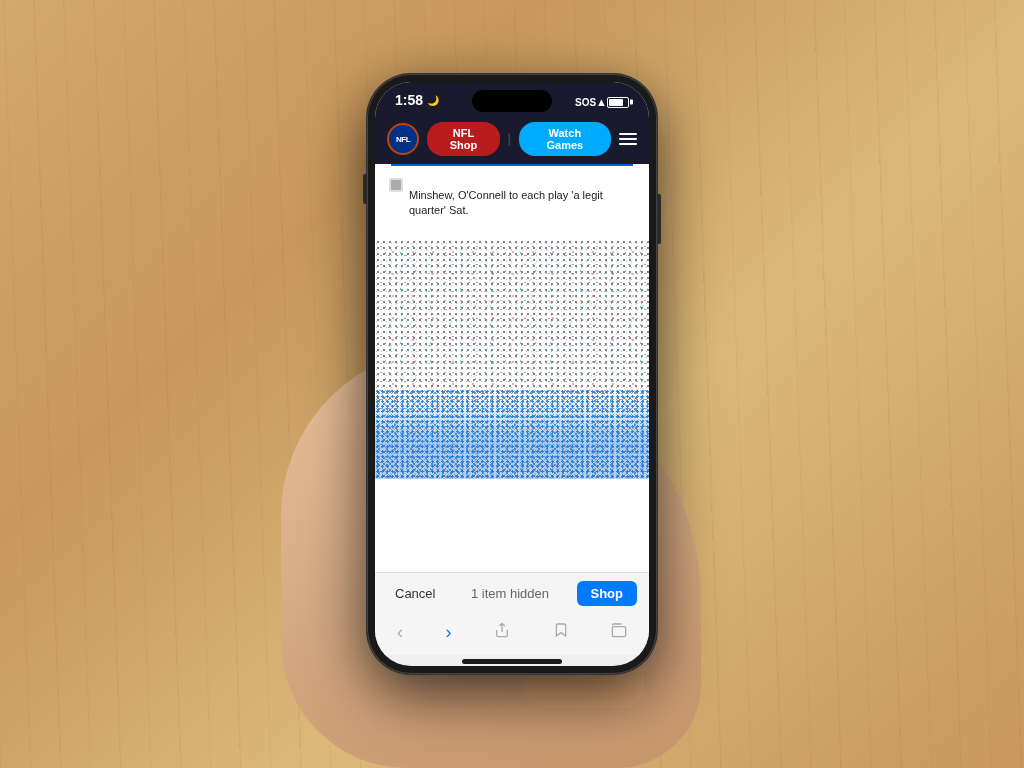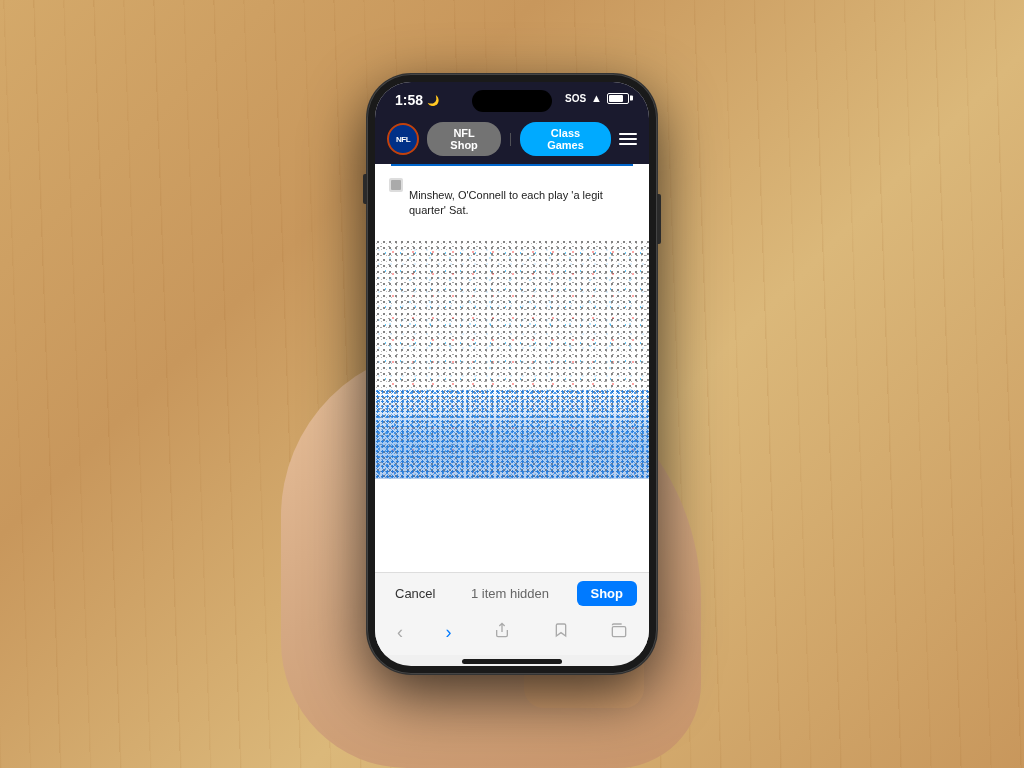--- a/index.html
+++ b/index.html
@@ -78,21 +78,21 @@
       position: relative;
       display: flex;
       flex-direction: column;
     }
 
     
     .status-bar {
       background: #1a1a2e;
       color: white;
       display: flex;
-      align-items: flex-start;
+      align-items: flex-end;
       justify-content: space-between;
       padding: 10px 20px 6px;
       font-size: 13px;
       font-weight: 600;
       font-family: -apple-system, BlinkMacSystemFont, 'Helvetica Neue', sans-serif;
       position: relative;
     }
 
     .dynamic-island {
       position: absolute;
@@ -109,21 +109,20 @@
       font-size: 14px;
       font-weight: 700;
       display: flex;
       align-items: center;
       gap: 4px;
     }
 
     .status-right {
       display: flex;
       align-items: center;
-      gap: 5px;
       font-size: 11px;
     }
 
     .battery-icon {
       width: 22px;
       height: 11px;
       border: 1.5px solid white;
       border-radius: 2px;
       position: relative;
       display: inline-block;
@@ -168,21 +167,21 @@
       align-items: center;
       justify-content: center;
       font-size: 7px;
       font-weight: 900;
       color: white;
       font-family: Arial, sans-serif;
       flex-shrink: 0;
     }
 
     .nfl-shop-btn {
-      background: #737373;
+      background: #b91c1c;
       color: white;
       border: none;
       border-radius: 16px;
       padding: 5px 12px;
       font-size: 11px;
       font-weight: 700;
       font-family: -apple-system, sans-serif;
       cursor: pointer;
     }
 
@@ -398,21 +397,21 @@
           </div>
         </div>
       </div>
 
       <div class="nfl-nav">
         <div class="nfl-logo">
           <span style="font-size:8px;font-weight:900;letter-spacing:-0.5px;">NFL</span>
         </div>
         <button class="nfl-shop-btn">NFL Shop</button>
         <span class="nav-divider">|</span>
-        <button class="watch-games-btn">Class Games</button>
+        <button class="watch-games-btn">Watch Games</button>
         <button class="hamburger-btn">
           <div class="hamburger-line"></div>
           <div class="hamburger-line"></div>
           <div class="hamburger-line"></div>
         </button>
       </div>
 
       <div class="content-area">
         <div class="blue-accent-line"></div>
 

